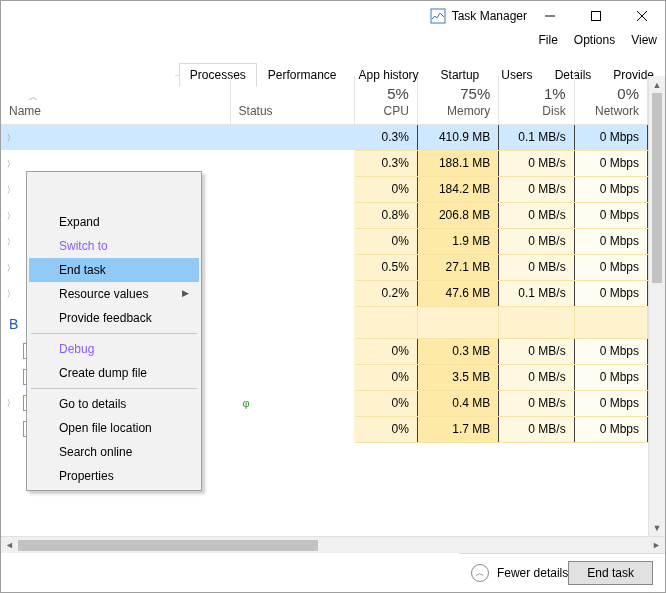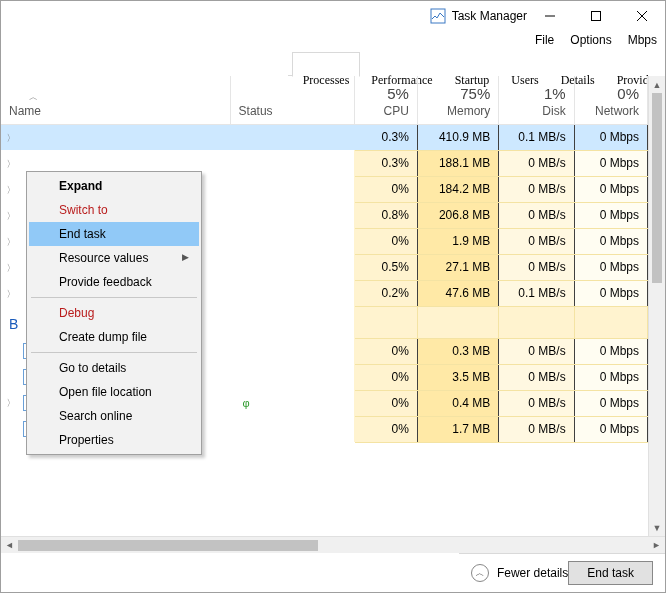--- a/index.html
+++ b/index.html
@@ -13,21 +13,21 @@
   .winbtns { display:flex; }
   .winbtn { width:46px; height:30px; display:flex; align-items:center; justify-content:center; font-size:13px; }
   .winbtn.close svg line { stroke:#000; stroke-width:1; }
 
   
   .menubar { height:20px; display:flex; padding-left:12px; gap:0; }
   .menuitem { padding:2px 8px; font-size:12px; }
 
   
   .tabsbar { height:25px; display:flex; border-bottom:1px solid #d9d9d9; padding-left:4px; }
-  .tab { padding:20px 10px 3px; font-size:12px; border:1px solid transparent; border-bottom:none; position:relative; top:1px; background:#fff;font-family:Liberation Serif, serif; }
+  .tab { padding:4px 10px 3px; font-size:12px; border:1px solid transparent; border-bottom:none; position:relative; top:12px; background:#fff; }
   .tab.active { border-color:#d9d9d9; background:#fff; border-bottom:1px solid #fff; }
 
   
   .content { flex:1; display:flex; flex-direction:column; overflow:hidden; }
   .gridwrap { flex:1; overflow:hidden; position:relative; display:flex; }
   .grid { flex:1; overflow:hidden; }
   table { border-collapse:collapse; width:100%; table-layout:fixed; }
   col.c-name { width:225px; }
   col.c-status { width:122px; }
   col.c-cpu { width:62px; }
@@ -66,22 +66,22 @@
   
   .footer { height:39px; border-top:1px solid #d9d9d9; display:flex; align-items:center; padding:0 12px; }
   .fewer { display:flex; align-items:center; gap:8px; font-size:12px; }
   .fewer .circ { width:18px; height:18px; border:1px solid #888; border-radius:50%; display:flex; align-items:center; justify-content:center; font-size:9px; color:#555; }
   .spacer { flex:1; }
   .endtask { border:1px solid #888; background:#e1e1e1; padding:4px 18px; font-size:12px; }
 
   
   .ctxmenu { position:absolute; left:26px; top:171px; width:176px; background:#f2f2f2; border:1px solid #a0a0a0; box-shadow:3px 3px 3px rgba(0,0,0,.2); padding:2px; z-index:10; }
   .ctxitem { padding:5px 12px 5px 30px; font-size:12px; position:relative; }
-  .ctxitem.bold { font-weight:700; }
-  .ctxitem.disabled { color:#b91c1c; }
+  .ctxitem.bold { font-weight:400;margin-top:36px; }
+  .ctxitem.disabled { color:#8b5cf6; }
   .ctxitem.hover { background:#91c9f7; }
   .ctxitem .sub { position:absolute; right:10px; top:6px; font-size:9px; color:#555; }
   .ctxsep { height:1px; background:#c8c8c8; margin:3px 2px; }
 </style>
 </head>
 <body>
 
 <div class="window">
 
   <div class="titlebar">
@@ -108,26 +108,27 @@
             <line x1="0" y1="0" x2="10" y2="10"></line>
             <line x1="10" y1="0" x2="0" y2="10"></line>
           </svg>
         </div>
     </div>
   </div>
 
   <div class="menubar">
     <div class="menuitem">File</div>
     <div class="menuitem">Options</div>
-    <div class="menuitem">Mbps</div>
+    <div class="menuitem">View</div>
   </div>
 
   <div class="tabsbar">
     <div class="tab active">Processes</div>
     <div class="tab">Performance</div>
+    <div class="tab">App history</div>
     <div class="tab">Startup</div>
     <div class="tab">Users</div>
     <div class="tab">Details</div>
     <div class="tab">Provide</div>
   </div>
 
   <div class="content">
     <div class="gridwrap">
       <div class="grid">
         <table>

